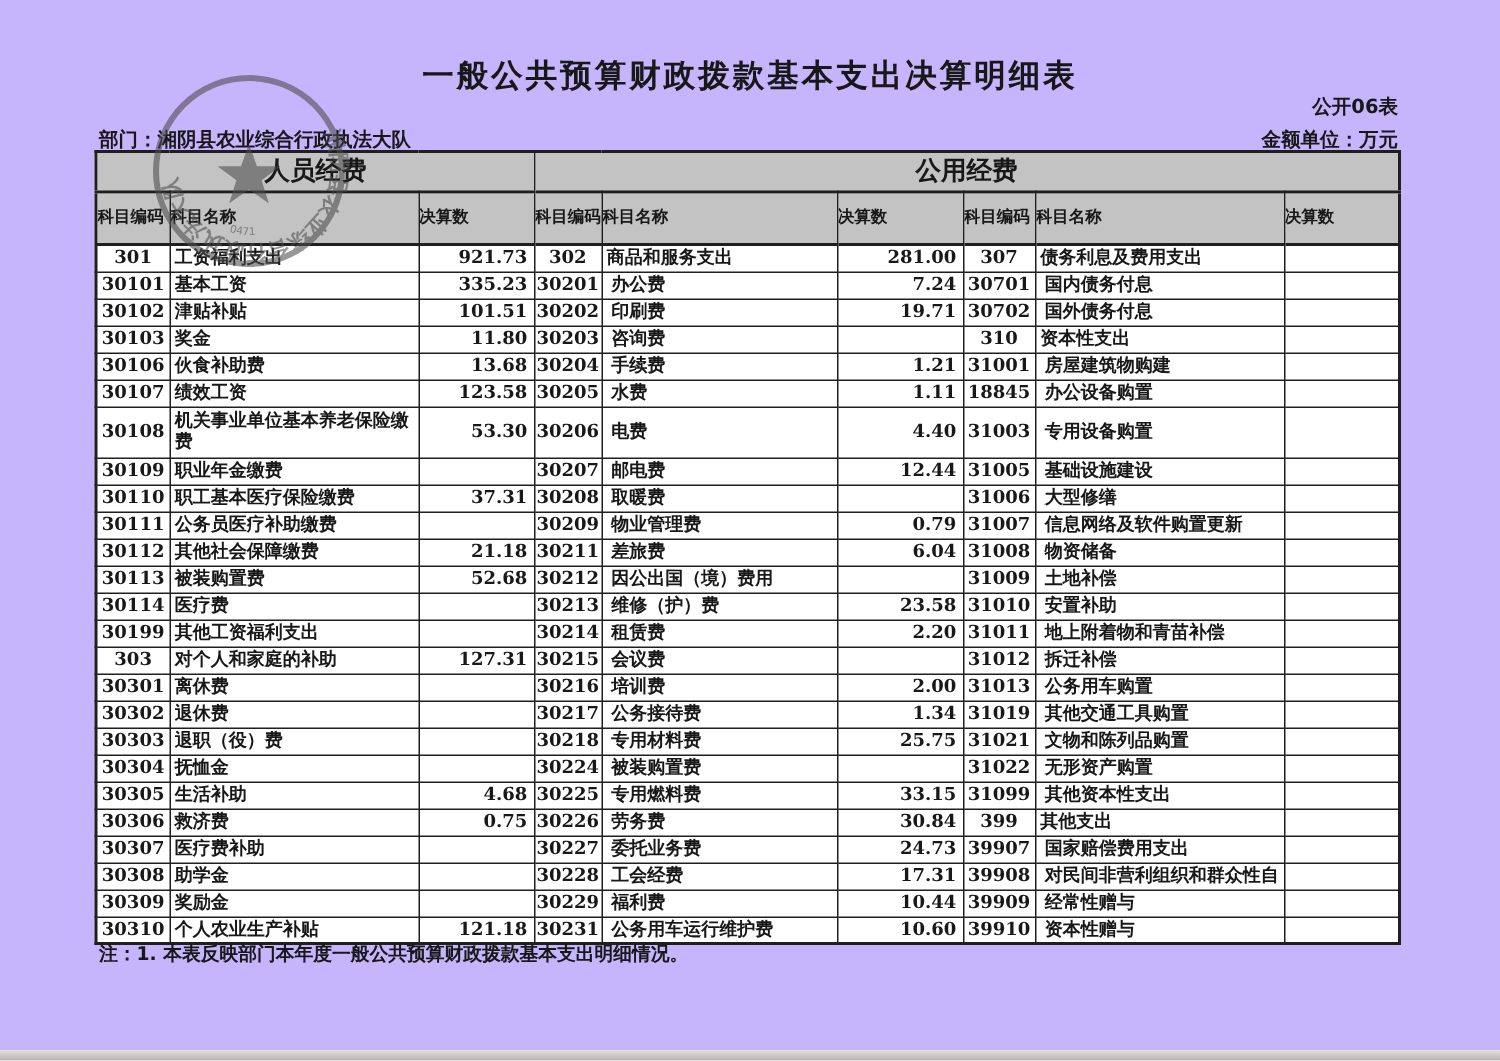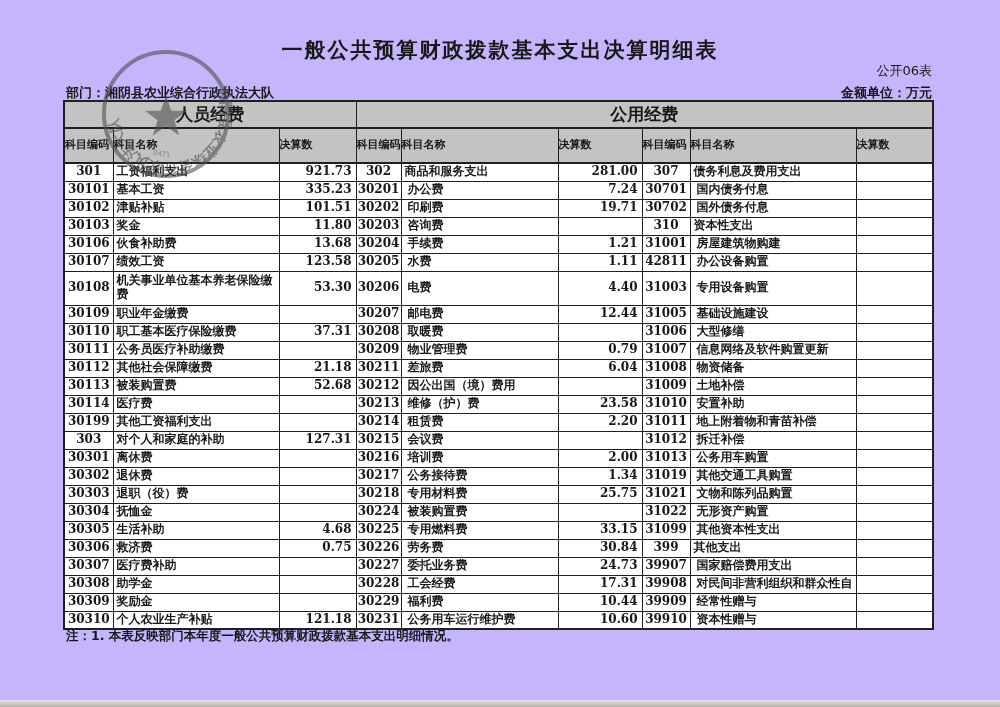--- a/index.html
+++ b/index.html
@@ -13,21 +13,21 @@
   }
   .page { position:absolute; inset:0; background:#c4b5fd; }
   .scan-edge {
     position:absolute; left:0; right:0; bottom:0; height:7px;
     background:linear-gradient(#e5e3df,#b7b4ae);
   }
   .doc-title {
     position:absolute; left:0; top:36px; width:1000px;
     text-align:center; font-size:21px; font-weight:bold; letter-spacing:2px;
   }
-  .meta-right1 { position:absolute; right:68px; top:62px; font-size:13px; font-weight:normal; }
+  .meta-right1 { position:absolute; right:68px; top:62px; font-size:13px; font-weight:bold; }
   .meta-left   { position:absolute; left:66px;  top:84px; font-size:13px; font-weight:bold; }
   .meta-right2 { position:absolute; right:68px; top:84px; font-size:13px; font-weight:bold; }
 
   table.main {
     position:absolute; left:63px; top:100px;
     width:869px; table-layout:fixed;
     border-collapse:collapse;
     border:2px solid #1f1f1f;
     background:#fff;
   }
@@ -158,21 +158,21 @@
           <td class="c-name indent">房屋建筑物购建</td>
           <td class="c-val"></td>
         </tr>
         <tr class="data-row">
           <td class="c-code">30107</td>
           <td class="c-name">绩效工资</td>
           <td class="c-val">123.58</td>
           <td class="c-code gsep">30205</td>
           <td class="c-name indent">水费</td>
           <td class="c-val">1.11</td>
-          <td class="c-code gsep">42811</td>
+          <td class="c-code gsep">18845</td>
           <td class="c-name indent">办公设备购置</td>
           <td class="c-val"></td>
         </tr>
         <tr class="data-row tall">
           <td class="c-code">30108</td>
           <td class="c-name">机关事业单位基本养老保险缴费</td>
           <td class="c-val">53.30</td>
           <td class="c-code gsep">30206</td>
           <td class="c-name indent">电费</td>
           <td class="c-val">4.40</td>

